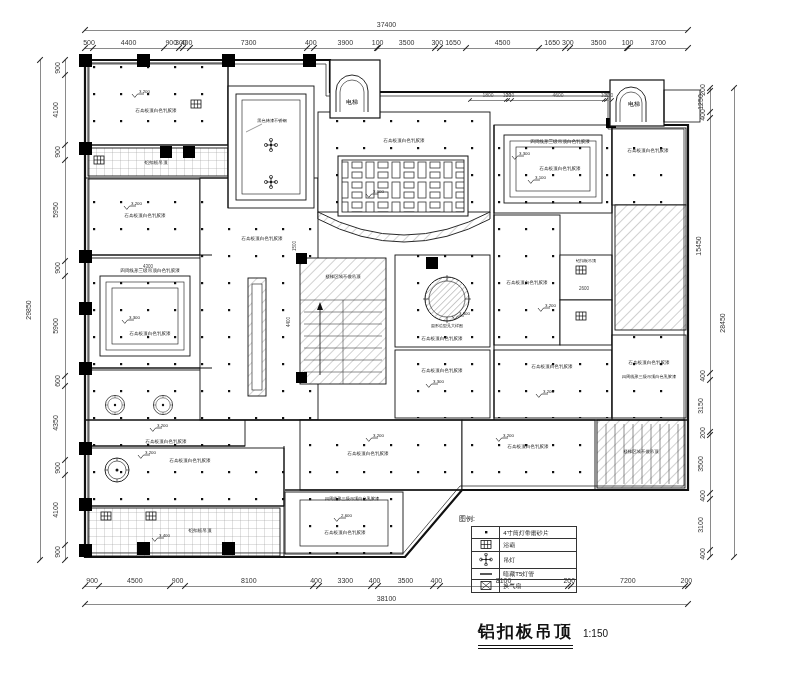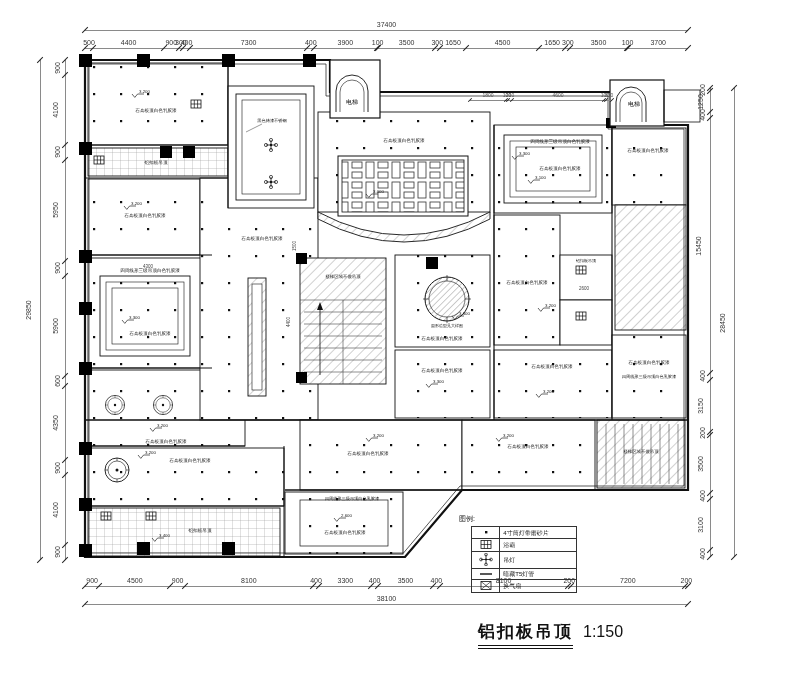--- a/index.html
+++ b/index.html
@@ -26,21 +26,21 @@
   #legend .hdr{font-size:7px;color:#111;margin-bottom:2px;}
   #legend table{border-collapse:collapse;margin-left:12px;}
   #legend td{border:0.8px solid #333;font-size:6px;color:#111;padding:1px 3px;height:8px;line-height:1;}
   #legend td.sym{width:22px;text-align:center;}
   #legend td.lab{width:72px;white-space:nowrap;}
 
   
   #titleblock{position:absolute;left:478px;top:620px;display:flex;align-items:baseline;gap:10px;}
   #titleblock .tname{font-size:17px;font-weight:bold;color:#111;letter-spacing:2px;
       border-bottom:4px double #111;padding-bottom:2px;}
-  #titleblock .tscale{font-size:16px;color:#111;}
+  #titleblock .tscale{font-size:10px;color:#111;}
   #watermark{position:absolute;left:372px;top:624px;font-size:8px;color:#e2e2e2;letter-spacing:1px;}
 </style>
 </head>
 <body>
 
 <div id="sheet">
 
   <svg id="plan-svg" width="800" height="677" viewBox="0 0 800 677">
     <defs>
       <pattern id="dots" width="27" height="27" patternUnits="userSpaceOnUse">

